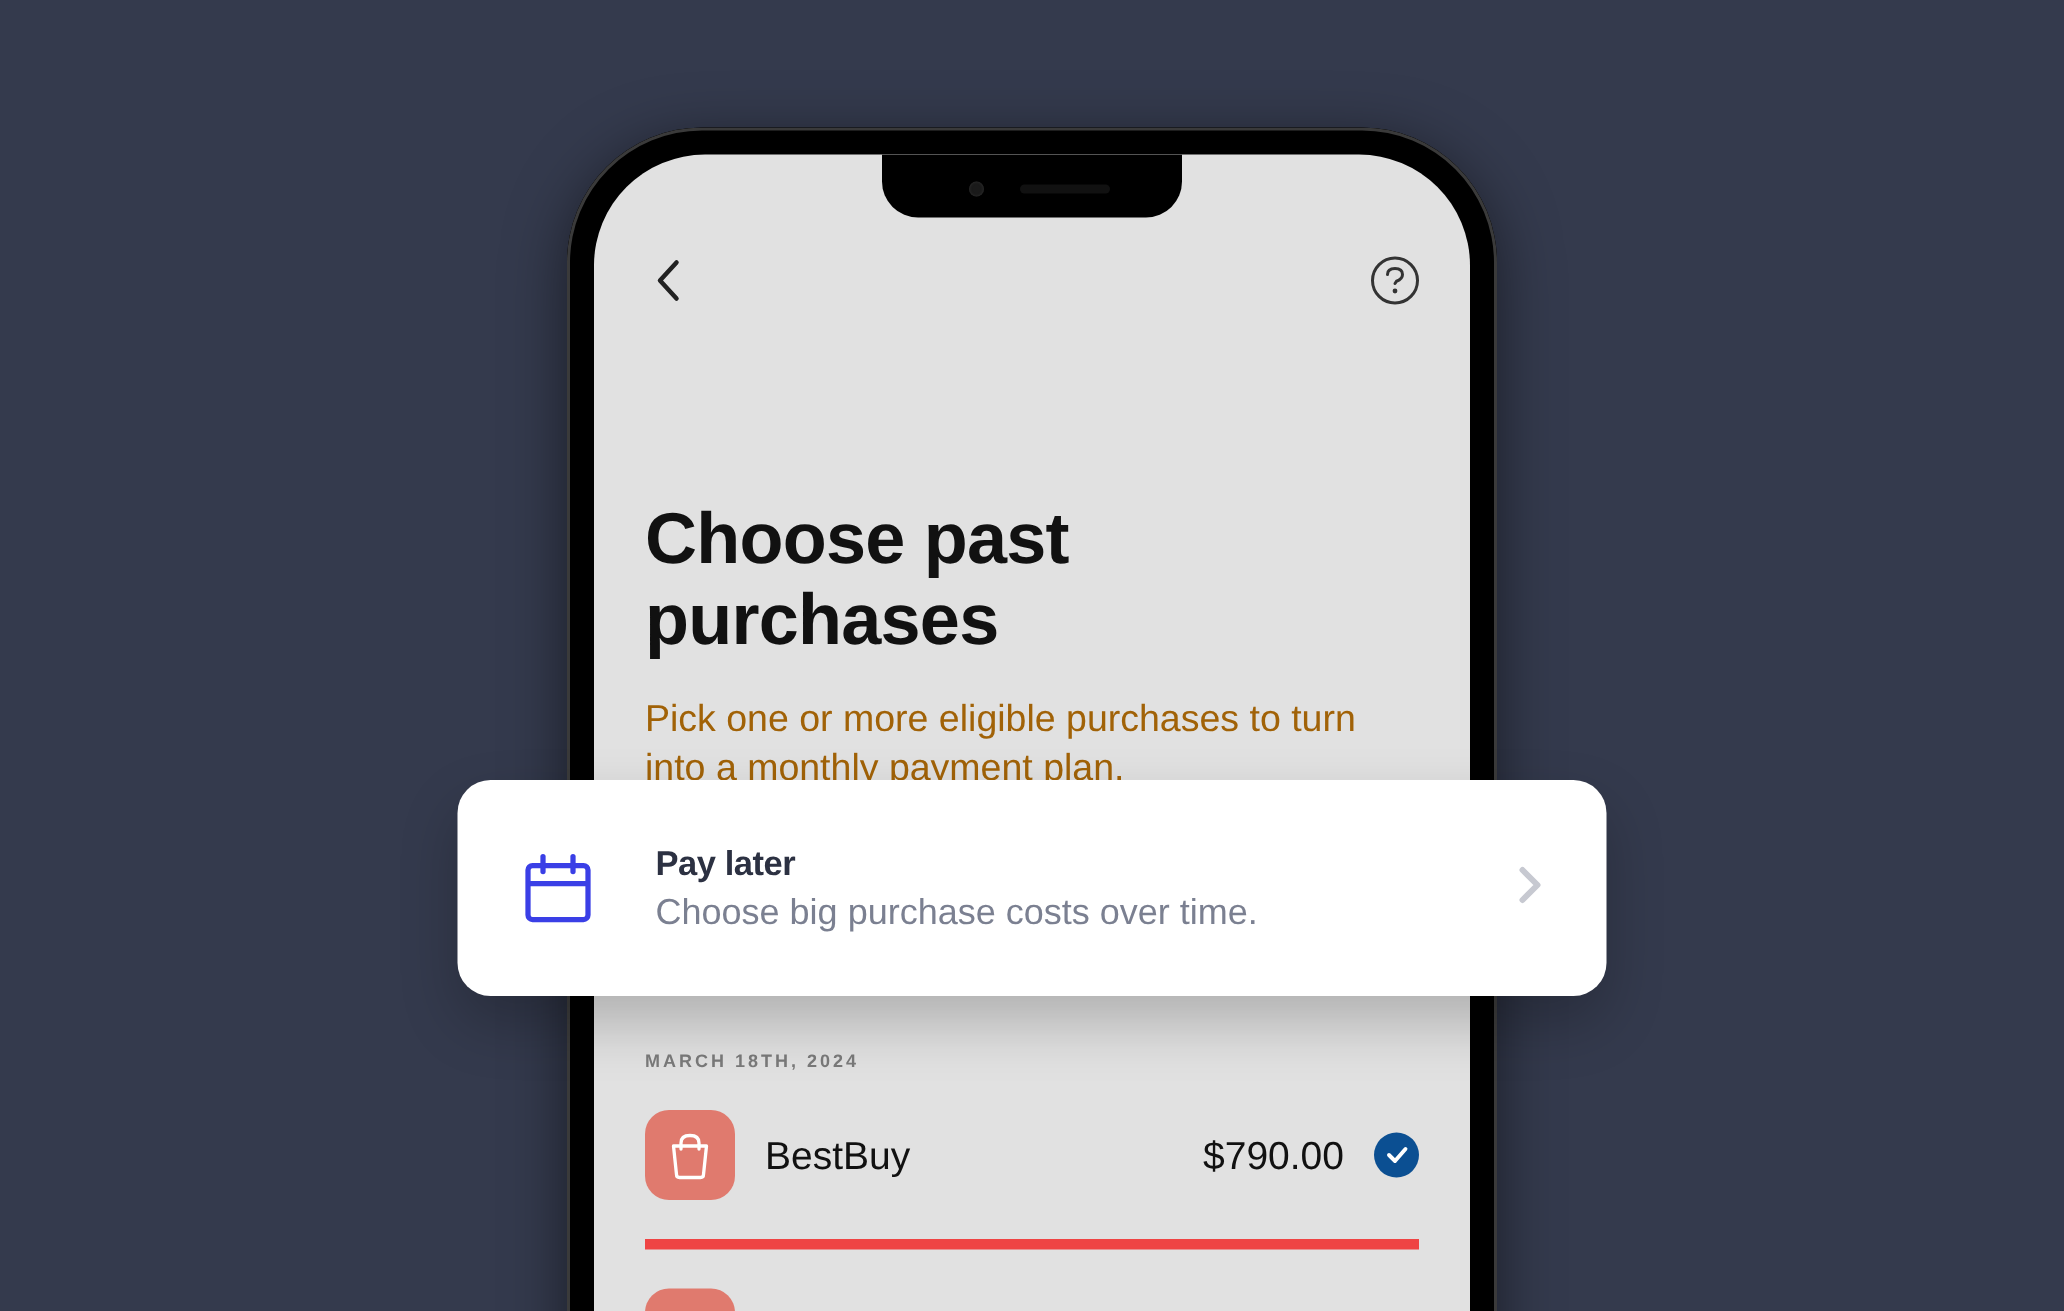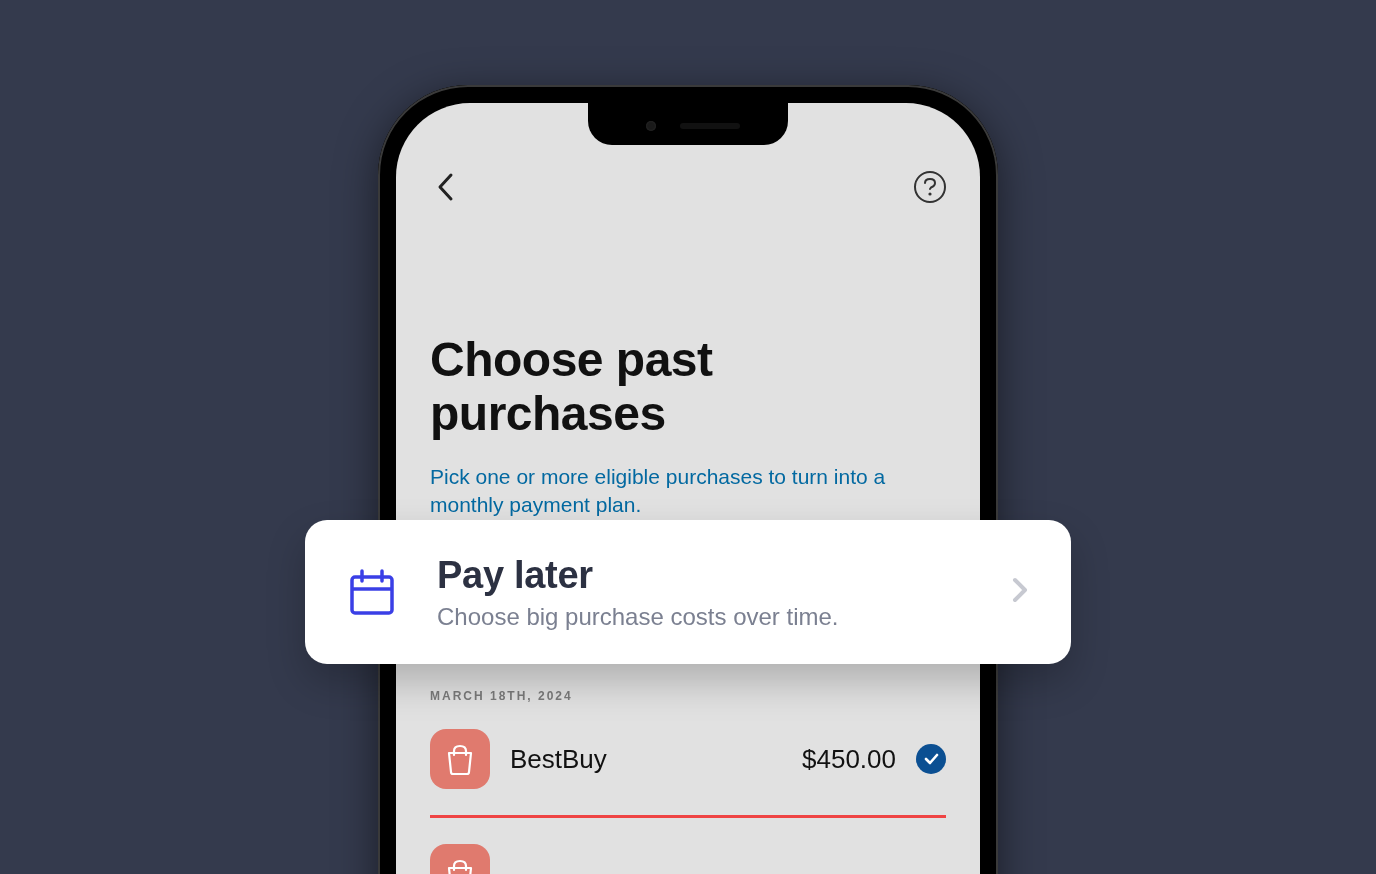--- a/index.html
+++ b/index.html
@@ -100,38 +100,38 @@
 .page-title {
   font-size: 48px;
   font-weight: 700;
   line-height: 1.12;
   color: #111;
   letter-spacing: -0.5px;
 }
 
 .page-subtitle {
   margin-top: 22px;
-  font-size: 21px;
+  font-size: 25px;
   line-height: 1.35;
-  color: #0369a1;
+  color: #a16207;
 }
 
 .date-header {
   margin-top: 170px;
   font-size: 12px;
   font-weight: 600;
   letter-spacing: 2px;
   color: #7a7a7a;
 }
 
 .purchase-row {
   display: flex;
   align-items: center;
   padding: 26px 0;
-  border-bottom: 3px solid #ef4444;
+  border-bottom: 7px solid #ef4444;
   gap: 20px;
   cursor: pointer;
 }
 
 .shop-icon {
   width: 60px;
   height: 60px;
   border-radius: 16px;
   background: #e07a6e;
   display: flex;
@@ -186,21 +186,21 @@
   width: 50px;
   height: 50px;
   flex-shrink: 0;
 }
 
 .overlay-text {
   flex: 1;
 }
 
 .overlay-title {
-  font-size: 38px;
+  font-size: 23px;
   font-weight: 700;
   color: #2c3142;
   letter-spacing: -0.3px;
 }
 
 .overlay-sub {
   margin-top: 6px;
   font-size: 24px;
   color: #7b8091;
 }
@@ -239,21 +239,21 @@
       <div class="date-header">MARCH 18TH, 2024</div>
 
       <div class="purchase-row">
         <div class="shop-icon">
           <svg width="34" height="34" viewBox="0 0 34 34">
             <path d="M6 11 H28 L26 30 Q26 32 24 32 H10 Q8 32 8 30 Z" stroke="#fff" stroke-width="2.2" fill="none" stroke-linejoin="round"></path>
             <path d="M11 13 V9 Q11 4 17 4 Q23 4 23 9 V13" stroke="#fff" stroke-width="2.2" fill="none" stroke-linecap="round"></path>
           </svg>
         </div>
         <div class="merchant-name">BestBuy</div>
-        <div class="amount">$450.00</div>
+        <div class="amount">$790.00</div>
         <div class="check selected">
           <svg width="18" height="18" viewBox="0 0 18 18">
             <path d="M4 9 L8 13 L15 5" stroke="#fff" stroke-width="2.6" fill="none" stroke-linecap="round" stroke-linejoin="round"></path>
           </svg>
         </div>
       </div>
 
       <div class="purchase-row" style="border-bottom:none">
         <div class="shop-icon">
           <svg width="34" height="34" viewBox="0 0 34 34">

